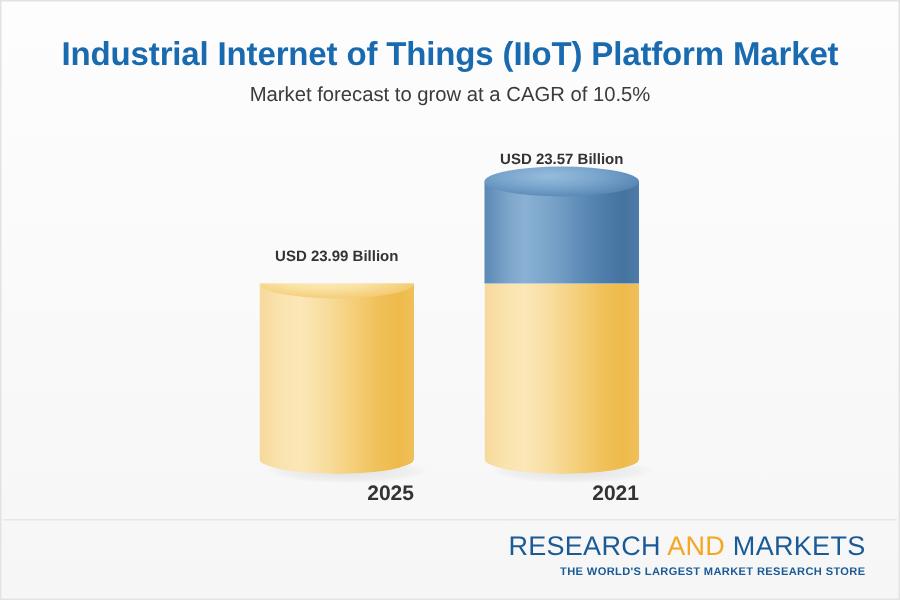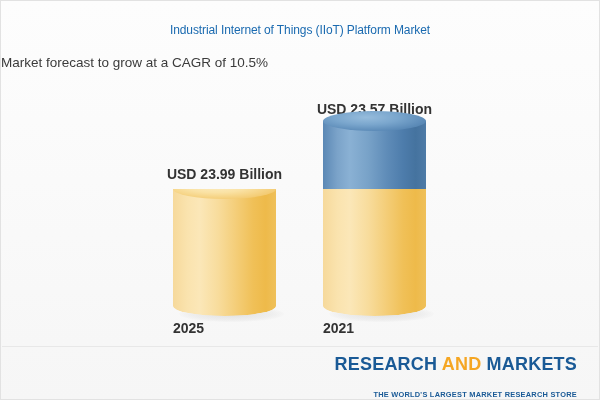--- a/index.html
+++ b/index.html
@@ -24,30 +24,30 @@
     border: 1px solid #e2e2e2;
     overflow: hidden;
   }
 
   
   .title {
     position: absolute;
     left: 0; right: 0;
     top: 22px;
     text-align: center;
-    font-size: 12px;
-    font-weight: normal;
+    font-size: 22px;
+    font-weight: bold;
     color: #1a6ab0;
     letter-spacing: -0.1px;
   }
   .subtitle {
     position: absolute;
     left: 0; right: 0;
     top: 54px;
-    text-align: left;
+    text-align: center;
     font-size: 13.5px;
     font-weight: normal;
     color: #3b3b3b;
   }
 
   
   .plot {
     position: absolute;
     left: 0;
     top: 85px;
@@ -61,34 +61,34 @@
     width: 103px;
   }
   .col-2025 { left: 172px; }
   .col-2030 { left: 322px; }
 
   .value-label {
     position: absolute;
     left: -40px;
     width: 183px;
     text-align: center;
-    font-size: 14px;
+    font-size: 10px;
     font-weight: bold;
     color: #333333;
     white-space: nowrap;
   }
   .col-2025 .value-label { top: 80px; }
   .col-2030 .value-label { top: 15px; }
 
   .cat-label {
     position: absolute;
     left: 0;
     width: 103px;
     top: 234px;
-    text-align: left;
+    text-align: right;
     font-size: 14px;
     font-weight: bold;
     color: #333333;
   }
 
   
   .cyl {
     position: absolute;
     left: 0;
     width: 103px;
@@ -211,29 +211,29 @@
     white-space: nowrap;
   }
   .logo {
     position: absolute;
     right: 22px;
     top: 8px;
     text-align: right;
   }
   .logo-main {
     font-size: 18px;
-    font-weight: bold;
+    font-weight: normal;
     letter-spacing: 0.2px;
     line-height: 1.05;
     white-space: nowrap;
   }
   .logo-word-dark { color: #1a5a96; }
   .logo-word-gold { color: #f5a623; }
   .logo-tagline {
-    margin-top: 16px;
+    margin-top: 2px;
     font-size: 7.4px;
     font-weight: bold;
     letter-spacing: 0.25px;
     color: #1a5a96;
     white-space: nowrap;
   }
 </style>
 </head>
 <body>
 

